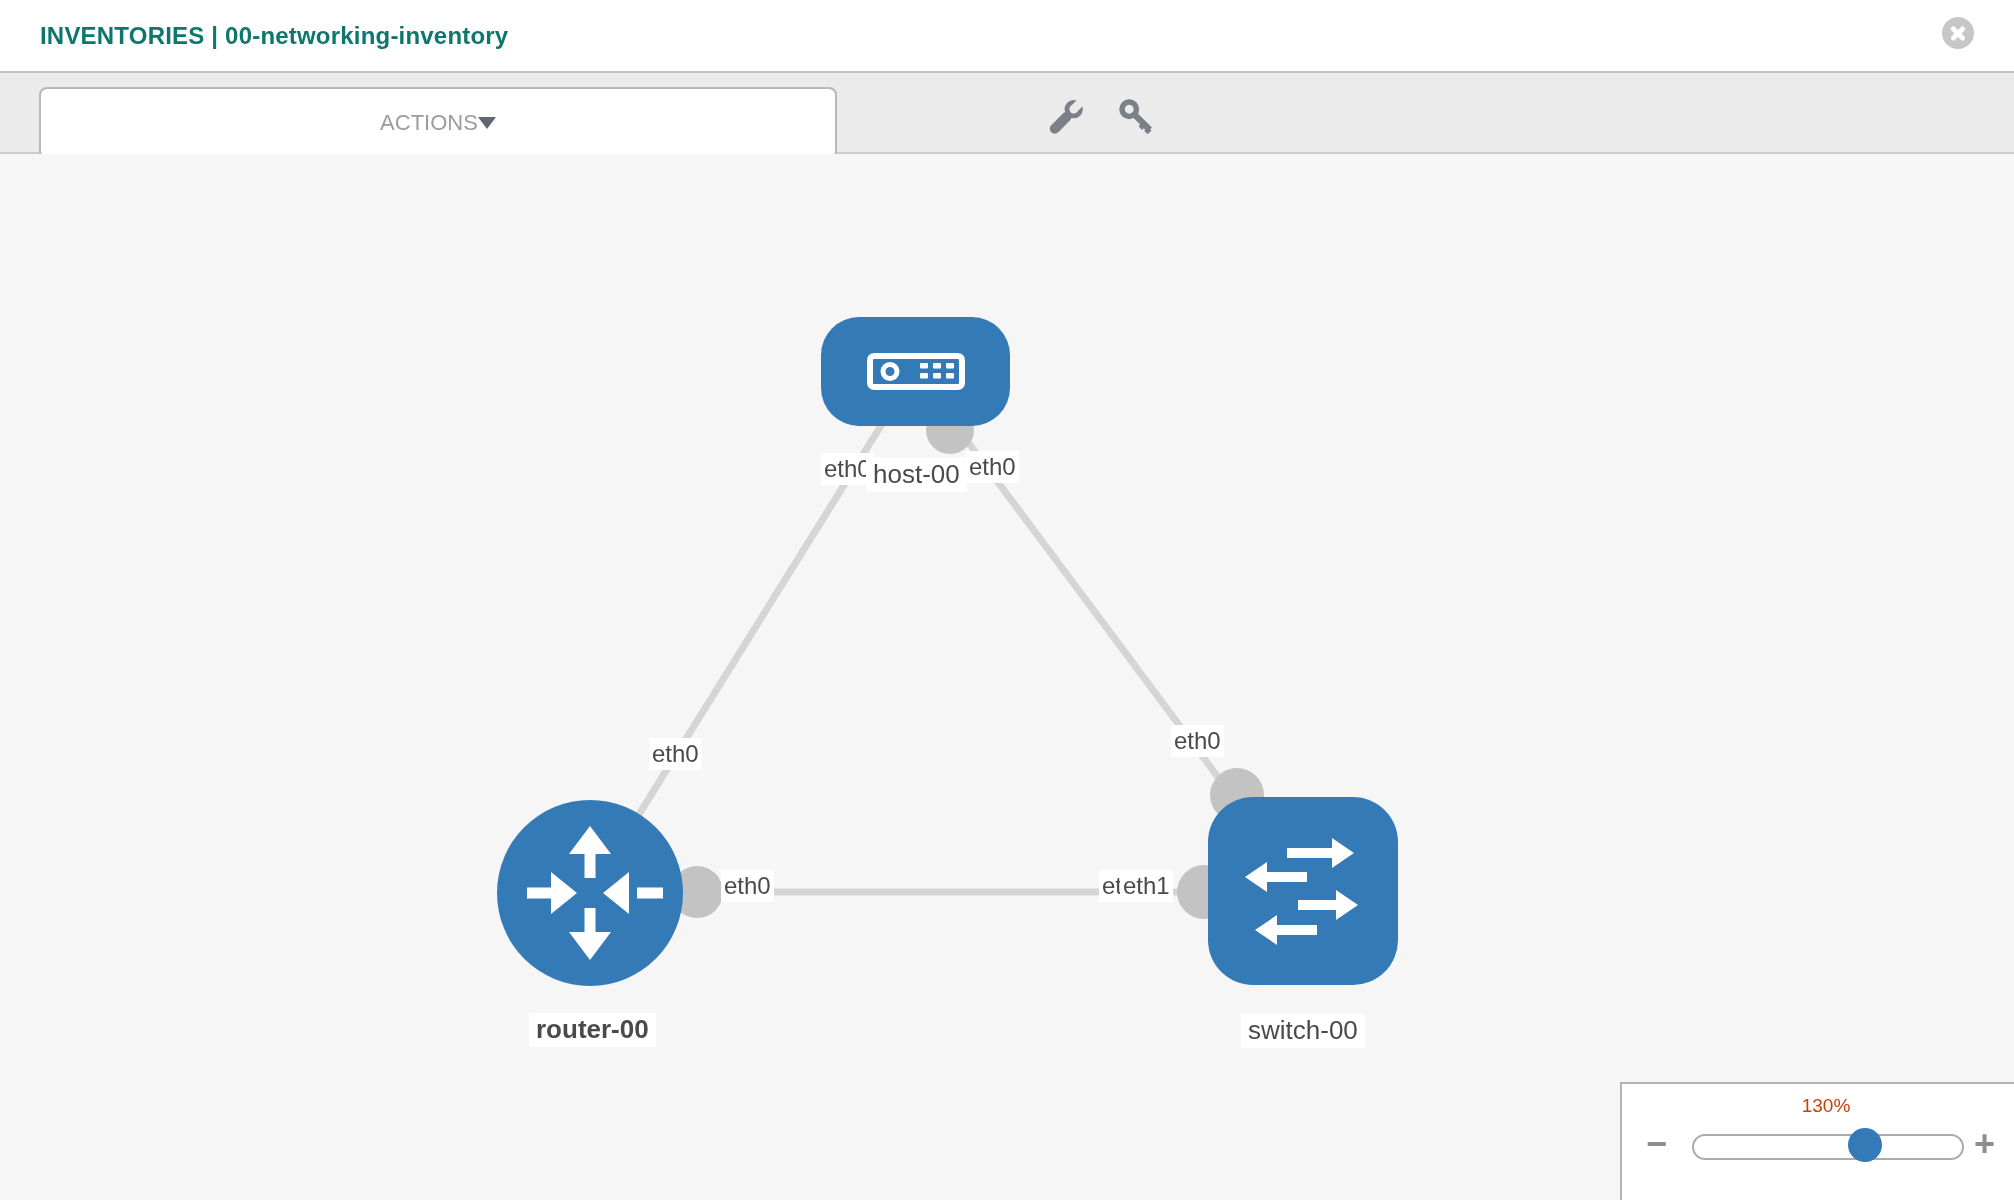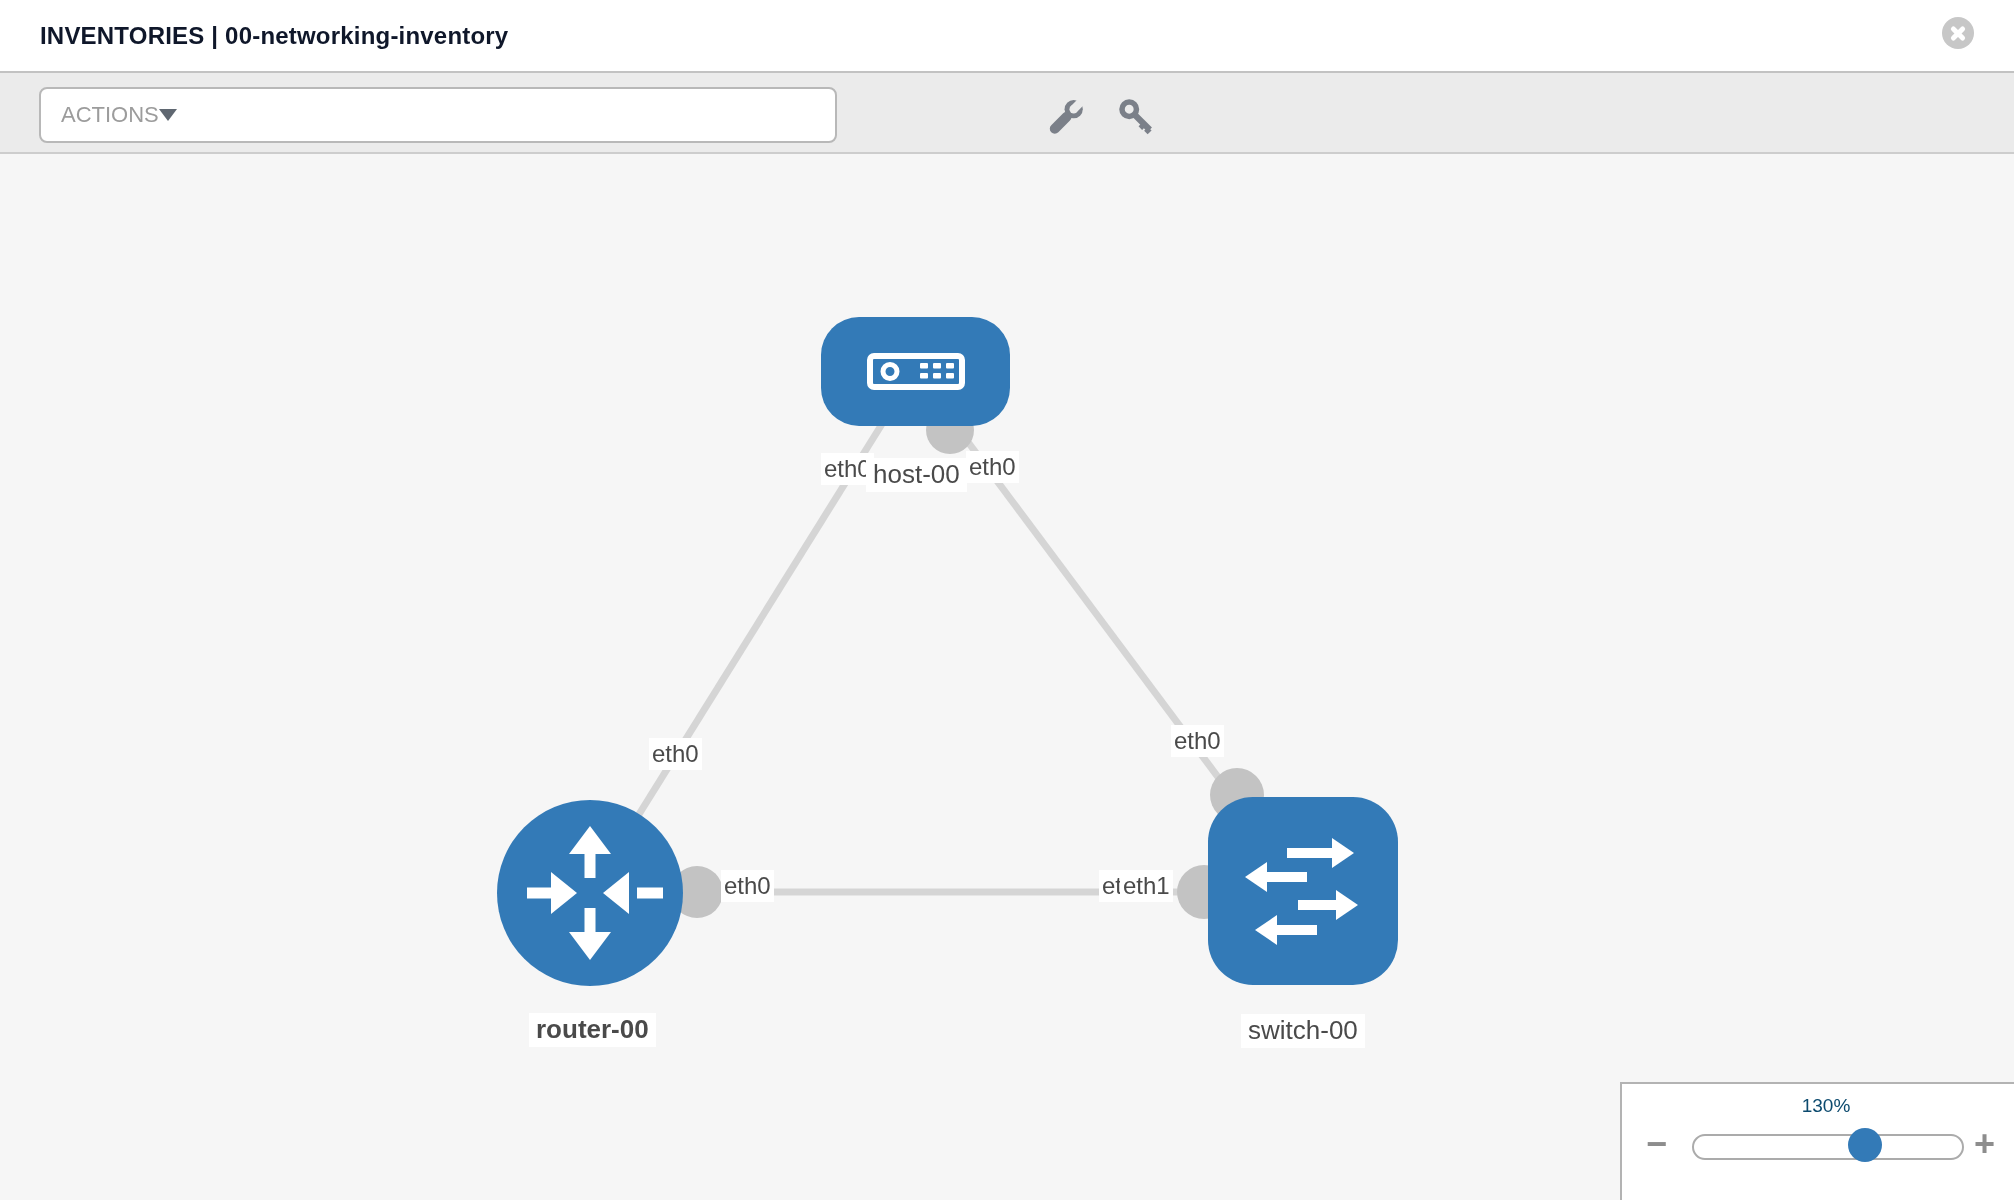--- a/index.html
+++ b/index.html
@@ -6,39 +6,39 @@
   body{
     width:2014px;height:1200px;overflow:hidden;background:#fff;
     font-family:"Liberation Sans","DejaVu Sans",sans-serif;
     position:relative;
   }
   .header{
     position:absolute;left:0;top:0;width:2014px;height:71px;background:#fff;
     display:flex;align-items:center;
   }
   .page-title{
-    margin:0 0 0 40px;font-size:24px;font-weight:700;color:#0f172a;letter-spacing:.2px;
+    margin:0 0 0 40px;font-size:24px;font-weight:700;color:#0f766e;letter-spacing:.2px;
   }
   .close-btn{
     position:absolute;right:40px;top:17px;width:32px;height:32px;border:none;padding:0;
     border-radius:50%;background:#c7c7c7;cursor:pointer;
   }
   .close-btn .xbar{
     position:absolute;left:7px;top:13.5px;width:18px;height:5px;border-radius:3px;background:#fff;
   }
   .close-btn .a{transform:rotate(45deg);}
   .close-btn .b{transform:rotate(-45deg);}
 
   .toolbar{
     position:absolute;left:0;top:71px;width:2014px;height:79px;
     background:var(--toolbar-bg);border-top:2px solid #c2c2c2;border-bottom:2px solid #cdcdcd;
   }
   .select{
     position:absolute;top:14px;height:52px;background:#fff;border:2px solid #b8b8b8;border-radius:8px;
-    display:flex;align-items:center;justify-content:flex-start;padding:0 20px;cursor:pointer;
+    display:flex;align-items:center;justify-content:center;padding:8px 20px;cursor:pointer;
     font-size:22px;color:#9c9c9c;
   }
   .select-actions{left:39px;width:754px;}
   .select-search{left:1182px;width:750px;}
   .caret{
     width:0;height:0;border-left:9px solid transparent;border-right:9px solid transparent;
     border-top:12px solid #5f6771;
   }
   .icon-btn{
     position:absolute;top:22px;width:44px;height:44px;border:none;background:transparent;padding:2px;cursor:pointer;
@@ -64,21 +64,21 @@
     padding:2px 3px;white-space:nowrap;
   }
   .lbl.name{font-size:26px;padding:2px 7px;margin-top:21px;}
 
   .zoom-panel{
     position:absolute;left:1620px;top:928px;width:400px;height:132px;background:#fff;
     border:2px solid #b3b3b3;
   }
   .zoom-level{
     position:absolute;left:70px;top:11px;width:268px;text-align:center;
-    font-size:19px;color:#0c4a6e;
+    font-size:19px;color:#c2410c;
   }
   .zoom-minus,.zoom-plus{
     position:absolute;top:40px;border:none;background:transparent;padding:0;cursor:pointer;
     font-size:36px;font-weight:700;color:#8d8d8d;line-height:40px;
   }
   .zoom-minus{left:24px;}
   .zoom-plus{left:352px;}
   .zoom-track{
     position:absolute;left:70px;top:50px;width:268px;height:22px;background:#fff;
     border:2px solid #ababab;border-radius:13px;cursor:pointer;

